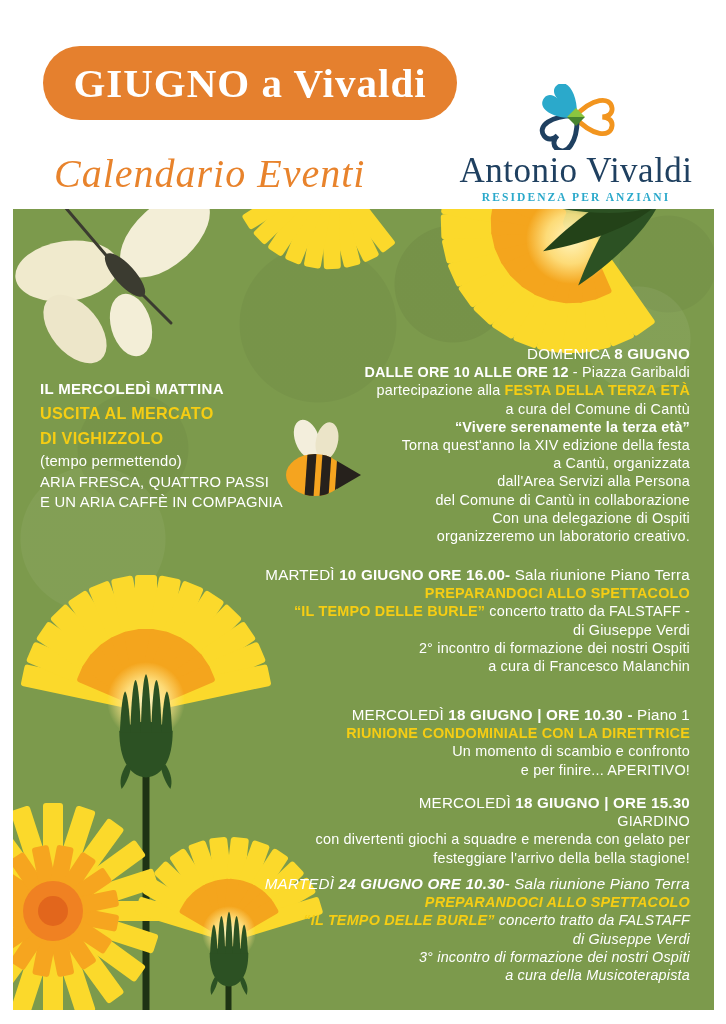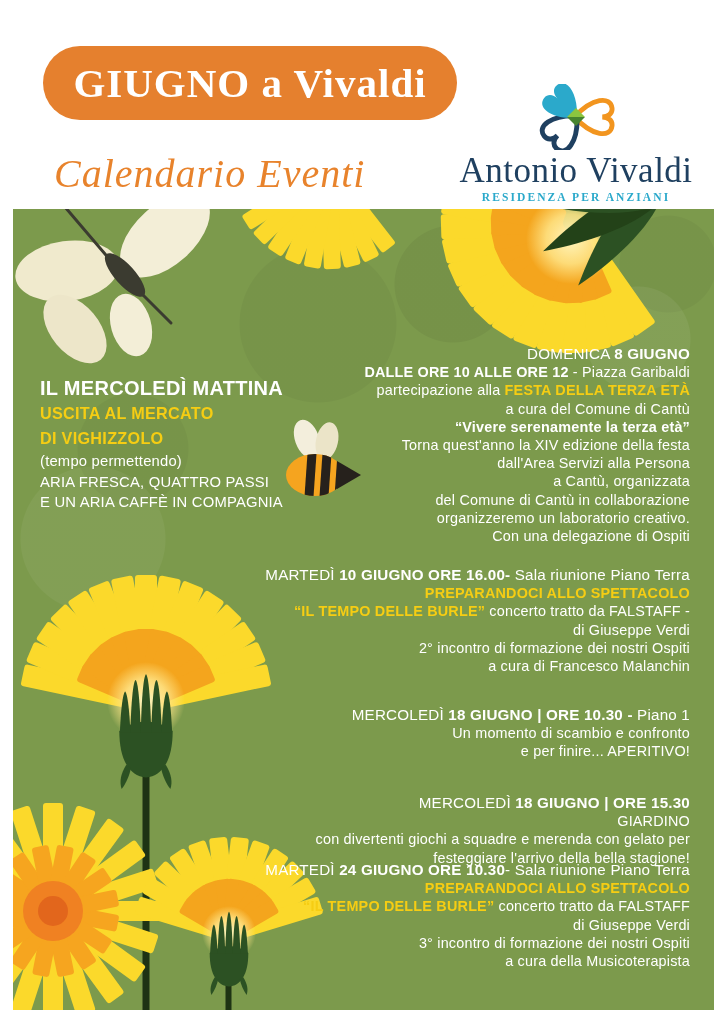--- a/index.html
+++ b/index.html
@@ -26,21 +26,21 @@
       radial-gradient(circle at 440px 75px, rgba(0,0,0,.05) 0 58px, transparent 59px),
       radial-gradient(circle at 305px 115px, rgba(0,0,0,.04) 0 78px, transparent 79px),
       radial-gradient(circle at 625px 130px, rgba(255,255,255,.06) 0 52px, transparent 53px),
       radial-gradient(circle at 655px 55px, rgba(0,0,0,.04) 0 48px, transparent 49px),
       radial-gradient(circle at 80px 330px, rgba(255,255,255,.05) 0 72px, transparent 73px),
       radial-gradient(circle at 120px 240px, rgba(0,0,0,.04) 0 55px, transparent 56px),
       #7C9A4C;}
   #decor-svg{position:absolute;left:0;top:0;z-index:1;}
 
   #weekly-note{position:absolute;left:27px;top:167px;z-index:2;}
-  .note-b{font-size:20px;font-weight:700;color:#ffffff;line-height:25px;letter-spacing:.3px;}
+  .note-b{font-size:15px;font-weight:700;color:#ffffff;line-height:25px;letter-spacing:.3px;}
   .note-y{font-size:16.2px;font-weight:700;color:#F6CD13;line-height:25px;letter-spacing:.3px;}
   .note-r{font-size:14.8px;color:#ffffff;line-height:20.5px;letter-spacing:.2px;}
 
   #events-layer{position:absolute;inset:0;z-index:2;}
   .event-block{position:absolute;right:24px;text-align:right;}
   .ev-line{font-size:14.4px;line-height:18.2px;color:#ffffff;letter-spacing:.2px;white-space:nowrap;}
   .day-line{font-size:15.2px;}
   .seg-r{color:#ffffff;font-weight:400;text-align:center;}
   .seg-b{color:#ffffff;font-weight:700;}
   .seg-y{color:#F6CD13;font-weight:700;}
@@ -280,46 +280,47 @@
         <div class="note-r">E UN ARIA CAFFÈ IN COMPAGNIA</div>
       </div>
     <div id="events-layer">
         <div class="event-block" style="top: 136px;">
           <div class="ev-line day-line"><span class="seg-r">DOMENICA </span><span class="seg-b">8 GIUGNO</span></div>
           <div class="ev-line"><span class="seg-b">DALLE ORE 10 ALLE ORE 12</span><span class="seg-r"> - Piazza Garibaldi</span></div>
           <div class="ev-line"><span class="seg-r">partecipazione alla </span><span class="seg-y">FESTA DELLA TERZA ETÀ</span></div>
           <div class="ev-line"><span class="seg-r">a cura del Comune di Cantù</span></div>
           <div class="ev-line"><span class="seg-b">“Vivere serenamente la terza età”</span></div>
           <div class="ev-line"><span class="seg-r">Torna quest'anno la XIV edizione della festa</span></div>
+          <div class="ev-line"><span class="seg-r">a Cantù, organizzata</span></div>
           <div class="ev-line"><span class="seg-r">dall'Area Servizi alla Persona</span></div>
-          <div class="ev-line"><span class="seg-r">a Cantù, organizzata</span></div>
           <div class="ev-line"><span class="seg-r">del Comune di Cantù in collaborazione</span></div>
+          <div class="ev-line"><span class="seg-r">Con una delegazione di Ospiti</span></div>
           <div class="ev-line"><span class="seg-r">organizzeremo un laboratorio creativo.</span></div>
-          <div class="ev-line"><span class="seg-r">Con una delegazione di Ospiti</span></div>
         </div>
         <div class="event-block" style="top: 357px;">
           <div class="ev-line day-line"><span class="seg-r">MARTEDÌ </span><span class="seg-b">10 GIUGNO ORE 16.00-</span><span class="seg-r"> Sala riunione Piano Terra</span></div>
           <div class="ev-line"><span class="seg-y">PREPARANDOCI ALLO SPETTACOLO</span></div>
           <div class="ev-line"><span class="seg-y">“IL TEMPO DELLE BURLE”</span><span class="seg-r"> concerto tratto da FALSTAFF -</span></div>
           <div class="ev-line"><span class="seg-r">di Giuseppe Verdi</span></div>
           <div class="ev-line"><span class="seg-r">2° incontro di formazione dei nostri Ospiti</span></div>
           <div class="ev-line"><span class="seg-r">a cura di Francesco Malanchin</span></div>
         </div>
         <div class="event-block" style="top: 497px;">
           <div class="ev-line day-line"><span class="seg-r">MERCOLEDÌ </span><span class="seg-b">18 GIUGNO | ORE 10.30 -</span><span class="seg-r"> Piano 1</span></div>
+          <div class="ev-line"><span class="seg-y">RIUNIONE CONDOMINIALE CON LA DIRETTRICE</span></div>
           <div class="ev-line"><span class="seg-r">Un momento di scambio e confronto</span></div>
           <div class="ev-line"><span class="seg-r">e per finire... APERITIVO!</span></div>
         </div>
         <div class="event-block" style="top: 585px;">
           <div class="ev-line day-line"><span class="seg-r">MERCOLEDÌ </span><span class="seg-b">18 GIUGNO | ORE 15.30</span></div>
           <div class="ev-line"><span class="seg-r">GIARDINO</span></div>
           <div class="ev-line"><span class="seg-r">con divertenti giochi a squadre e merenda con gelato per</span></div>
           <div class="ev-line"><span class="seg-r">festeggiare l'arrivo della bella stagione!</span></div>
         </div>
-        <div class="event-block" style="top: 652px;">
+        <div class="event-block" style="top: 666px; font-style: italic;">
           <div class="ev-line day-line"><span class="seg-r">MARTEDÌ </span><span class="seg-b">24 GIUGNO ORE 10.30</span><span class="seg-r">- Sala riunione Piano Terra</span></div>
           <div class="ev-line"><span class="seg-y">PREPARANDOCI ALLO SPETTACOLO</span></div>
           <div class="ev-line"><span class="seg-y">“IL TEMPO DELLE BURLE”</span><span class="seg-r"> concerto tratto da FALSTAFF</span></div>
           <div class="ev-line"><span class="seg-r">di Giuseppe Verdi</span></div>
           <div class="ev-line"><span class="seg-r">3° incontro di formazione dei nostri Ospiti</span></div>
           <div class="ev-line"><span class="seg-r">a cura della Musicoterapista</span></div>
         </div>
       </div>
   </div>
 

